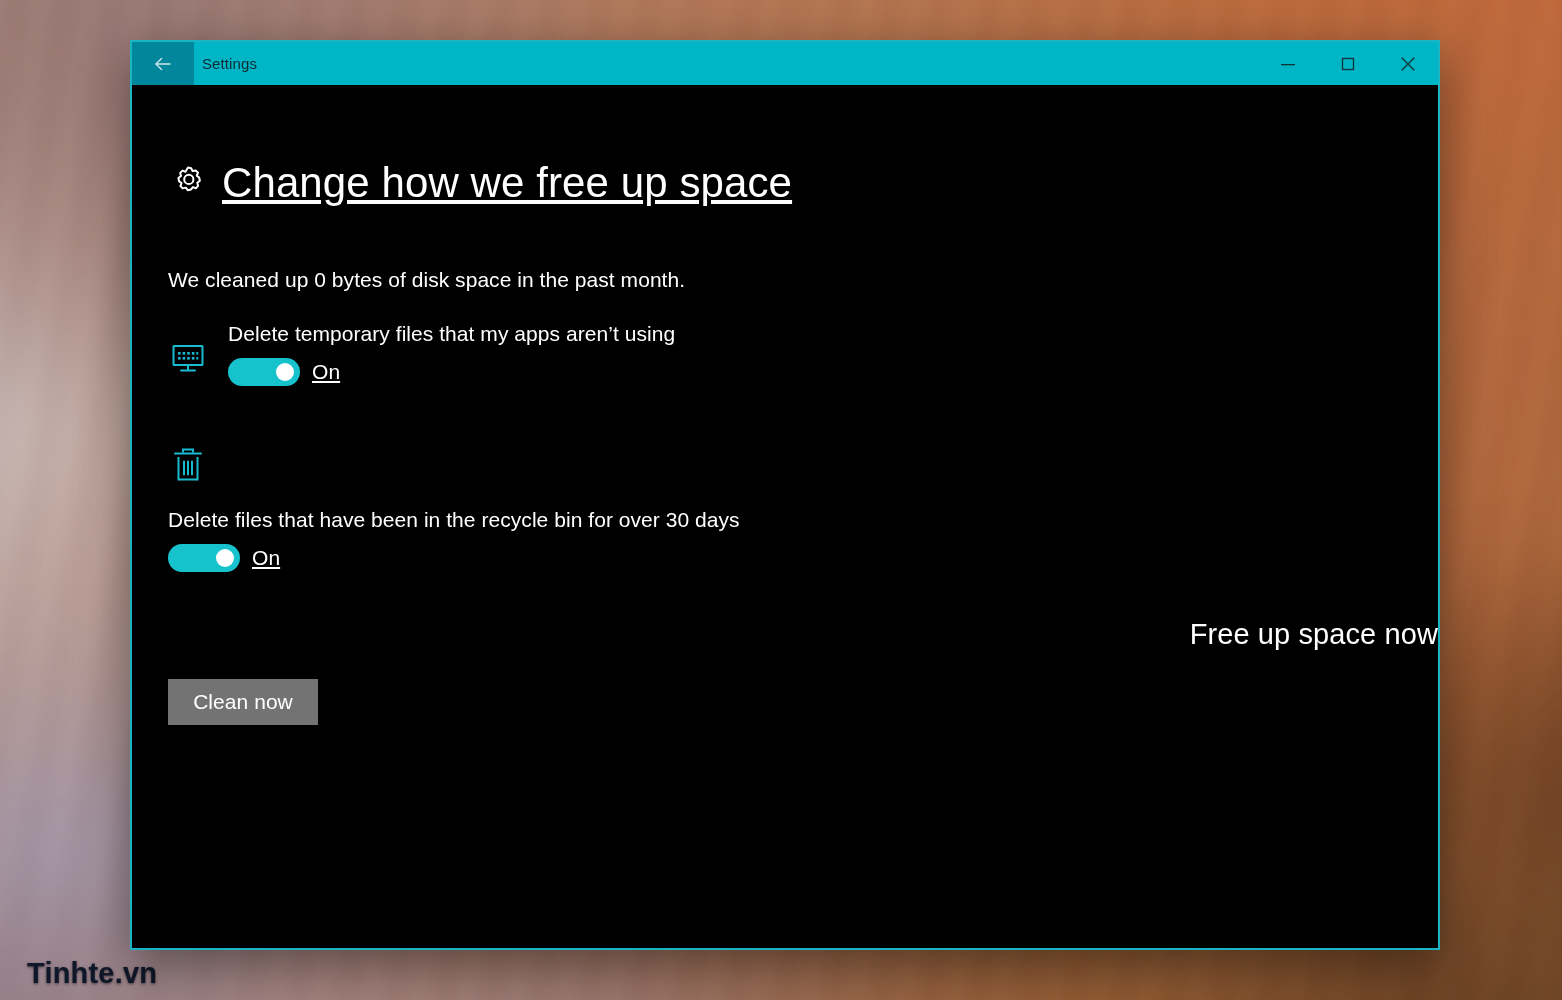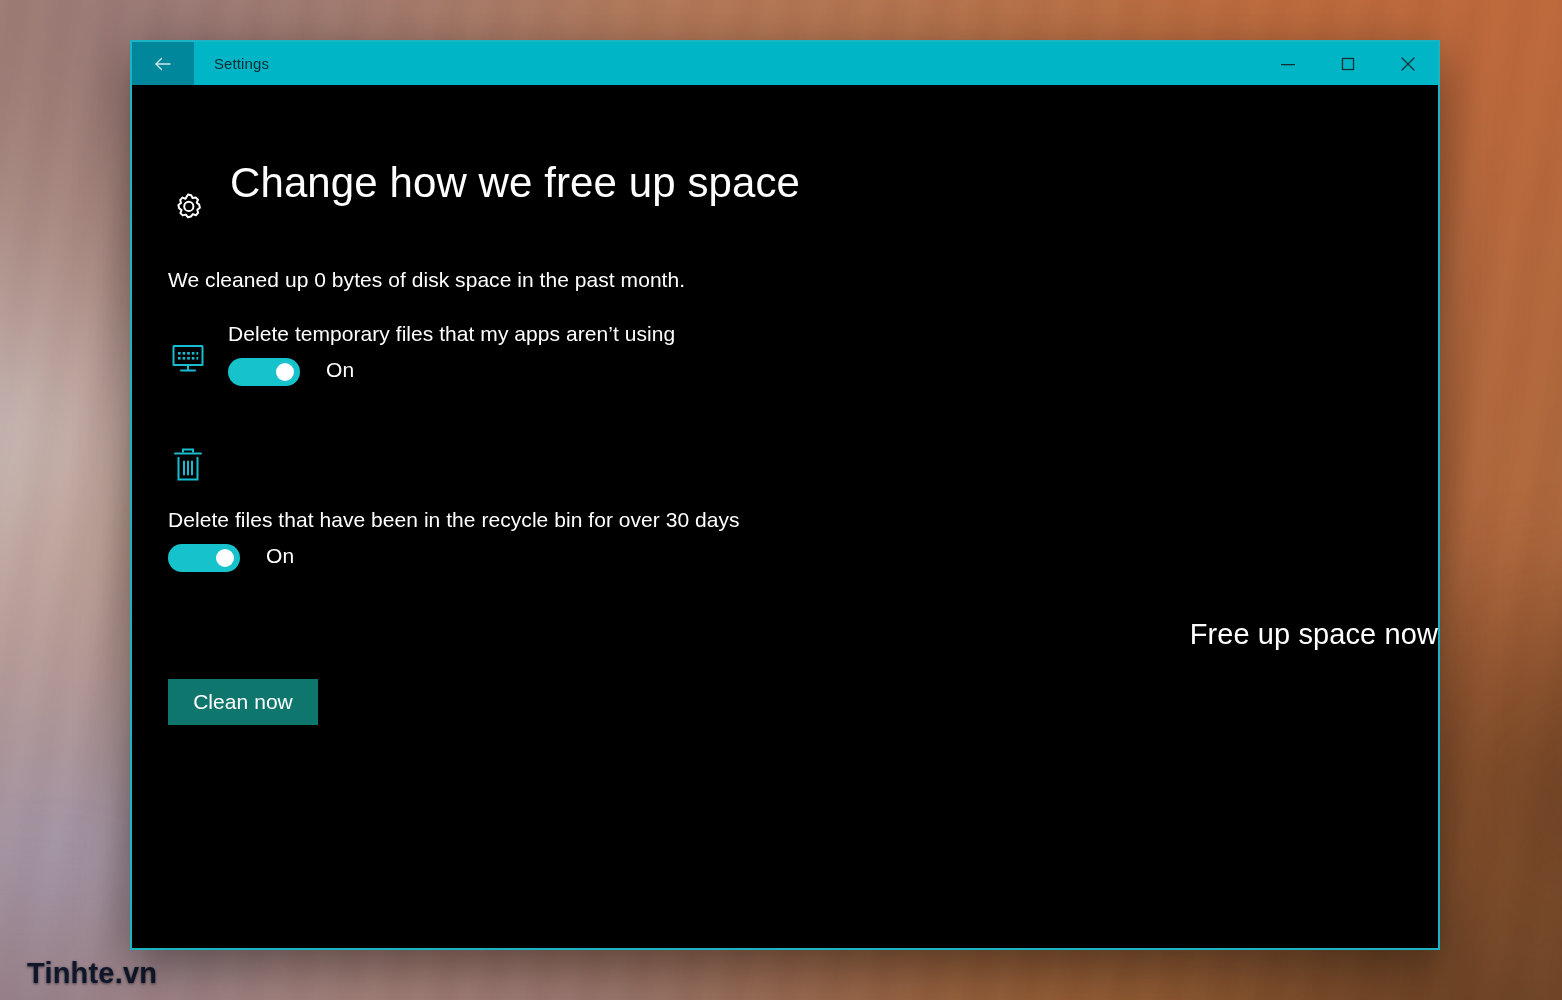--- a/index.html
+++ b/index.html
@@ -95,21 +95,21 @@
     background: #00879b;
     display: flex;
     align-items: center;
     justify-content: center;
     cursor: pointer;
   }
   #back-button svg { display: block; }
   #window-title {
     display: flex;
     align-items: center;
-    padding-left: 20px;
+    padding-left: 8px;
     font-size: 15px;
     color: #0d2c31;
     letter-spacing: .1px;
   }
   #window-controls {
     margin-left: auto;
     display: flex;
     align-items: stretch;
   }
   .win-ctl {
@@ -123,23 +123,24 @@
 
   
   #page {
     position: relative;
     padding: 49px 0 0 36px;
     color: #ffffff;
   }
 
   #page-header {
     display: flex;
-    align-items: flex-end;
-    gap: 22px;
+    align-items: center;
+    gap: 14px;
     margin-bottom: 36px;
+    text-decoration: underline;
   }
   #page-title {
     font-size: 42px;
     font-weight: normal;
     letter-spacing: .1px;
     line-height: 1;
   }
 
   #summary-text {
     font-size: 21px;
@@ -160,22 +161,23 @@
     padding-top: 18px;
   }
   .setting-body { padding-top: 0; }
   .setting-label {
     font-size: 21px;
     letter-spacing: .05px;
     margin-bottom: 12px;
   }
   .toggle-line {
     display: flex;
-    align-items: flex-start;
-    gap: 26px;
+    align-items: center;
+    gap: 12px;
+    text-decoration: underline;
   }
   .toggle {
     position: relative;
     width: 72px;
     height: 28px;
     border-radius: 14px;
     background: #16c3cd;
     cursor: pointer;
     flex: 0 0 auto;
   }
@@ -206,21 +208,21 @@
     letter-spacing: .05px;
   }
 
   #clean-now-button {
     display: inline-flex;
     align-items: center;
     justify-content: center;
     min-width: 150px;
     height: 46px;
     padding: 0 22px;
-    background: #0f766e;
+    background: #737373;
     color: #ffffff;
     font-size: 21px;
     border: none;
     cursor: pointer;
     font-family: "Liberation Sans", sans-serif;
     letter-spacing: .05px;
   }
 </style>
 </head>
 <body>

